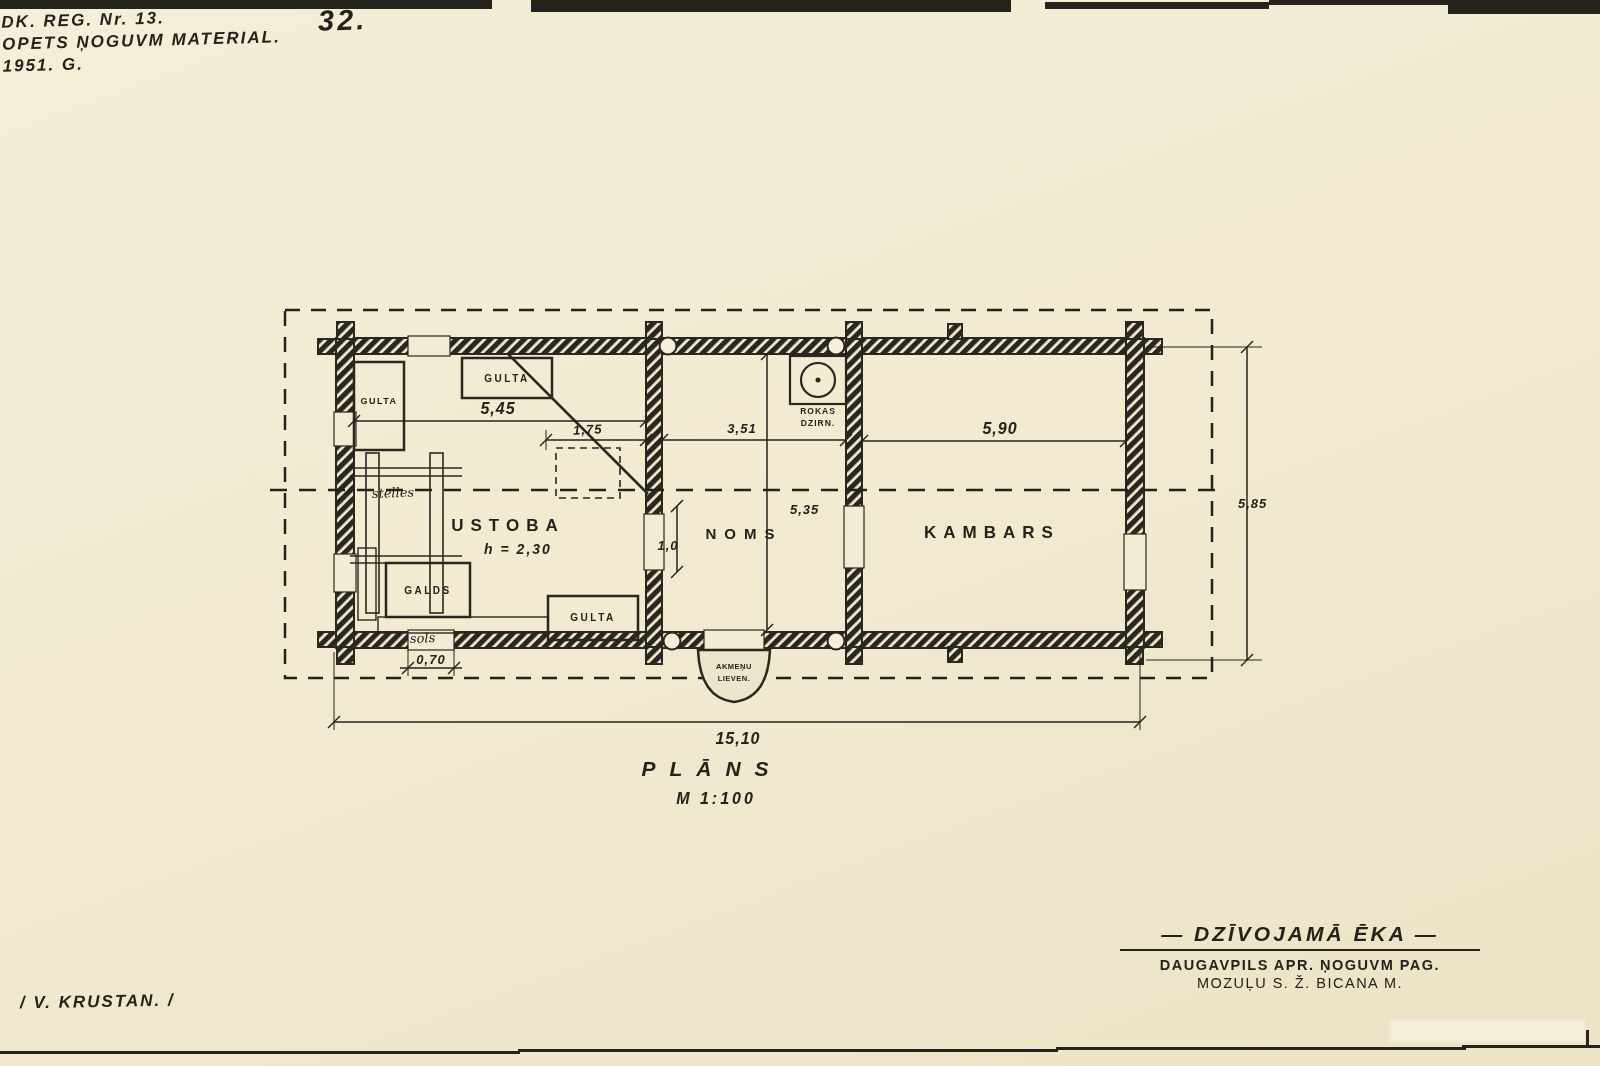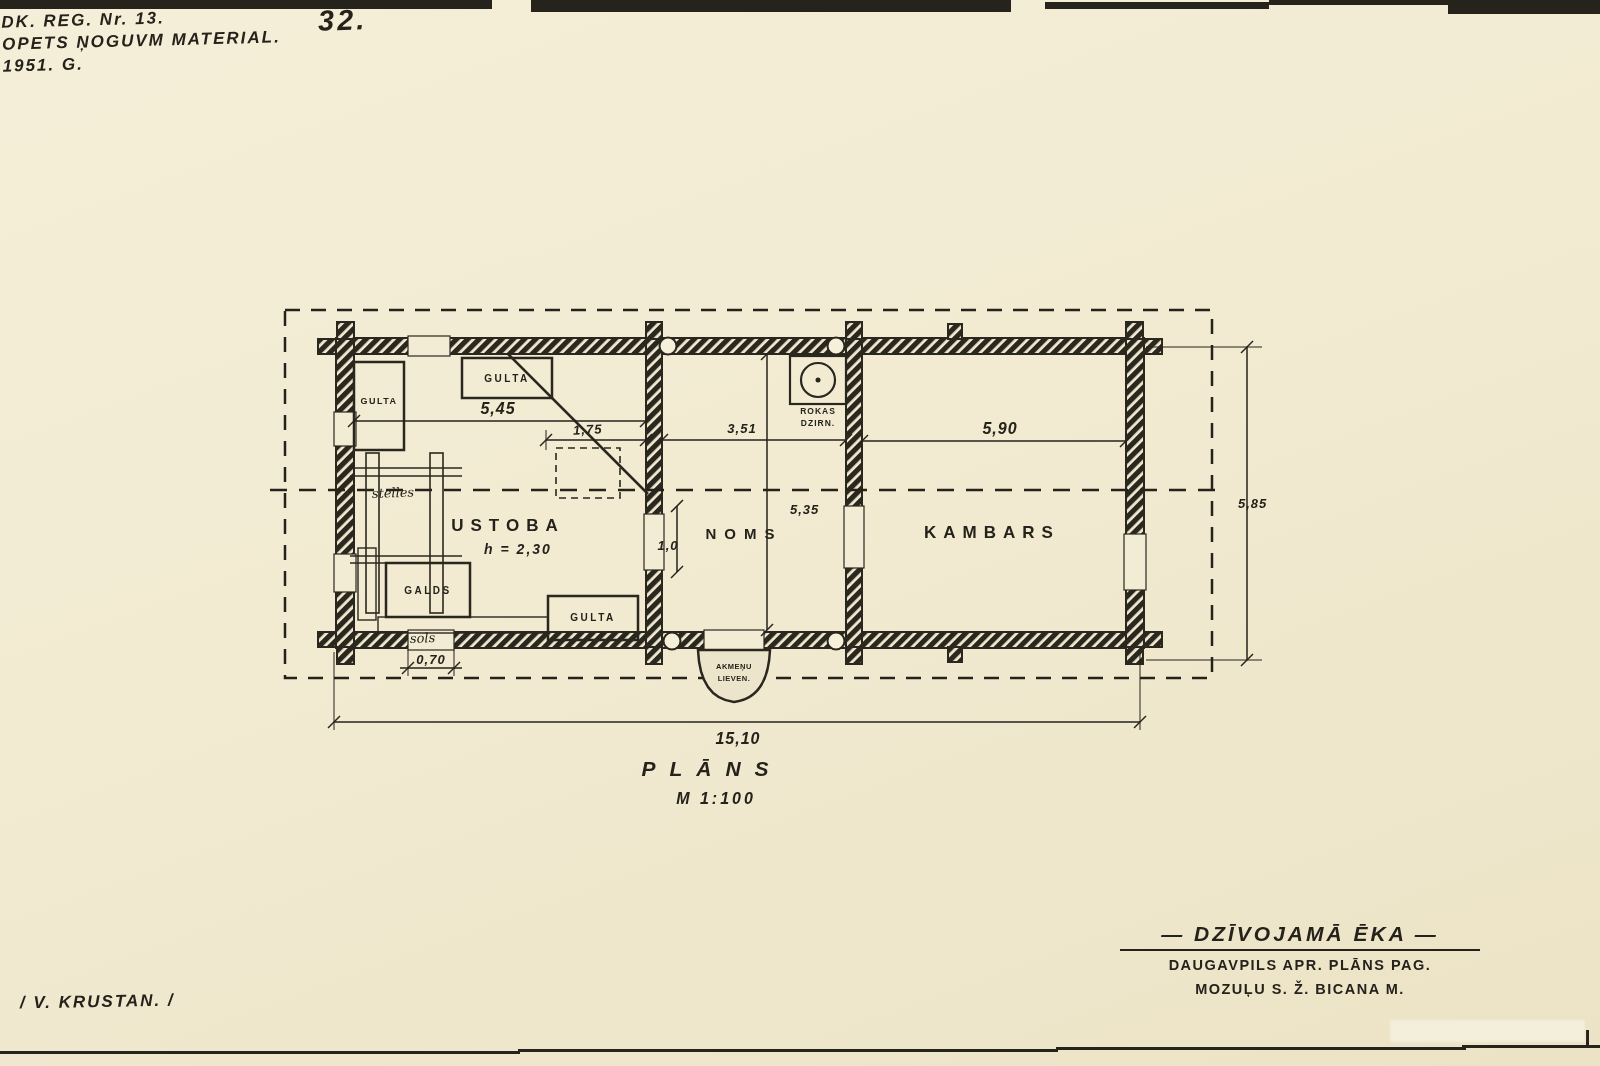--- a/index.html
+++ b/index.html
@@ -13,21 +13,21 @@
   .hdr{position:absolute;left:2px;top:8px;transform:rotate(-1.5deg);
        font-weight:bold;font-style:italic;letter-spacing:2px;font-size:17px;line-height:22px;}
   .pagenum{position:absolute;left:318px;top:4px;font-size:29px;font-weight:bold;
        font-style:italic;letter-spacing:3px;transform:rotate(-2deg);}
   .sig{position:absolute;left:20px;top:992px;font-size:17px;font-weight:bold;
        font-style:italic;letter-spacing:2px;transform:rotate(-1deg);}
   .tblock{position:absolute;left:1120px;top:922px;width:360px;text-align:center;}
   .tblock .t1{font-size:21px;font-weight:bold;font-style:italic;letter-spacing:3px;
        border-bottom:2.5px solid #25221b;padding-bottom:3px;}
   .tblock .t2{font-size:14.5px;font-weight:bold;letter-spacing:1.5px;margin-top:6px;}
-  .tblock .t3{font-size:14.5px;font-weight:bold;letter-spacing:1.5px;margin-top:8px;}
+  .tblock .t3{font-size:14.5px;font-weight:normal;letter-spacing:1.5px;margin-top:2px;}
   svg{position:absolute;left:0;top:0;}
   svg text{fill:#25221b;font-family:"Liberation Sans",sans-serif;}
   .lbl-room{font-size:17px;font-weight:bold;letter-spacing:7px;}
   .lbl-room-sm{font-size:15px;font-weight:bold;letter-spacing:8px;}
   .lbl-h{font-size:14px;font-weight:bold;font-style:italic;letter-spacing:2px;}
   .lbl-furn{font-size:10px;font-weight:bold;letter-spacing:2.5px;}
   .lbl-furn-sm{font-size:9px;font-weight:bold;letter-spacing:1.5px;}
   .lbl-script{font-size:13px;font-style:italic;font-family:"DejaVu Serif",serif;}
   .lbl-dim{font-size:16px;font-weight:bold;font-style:italic;letter-spacing:1px;}
   .lbl-dim-sm{font-size:13px;font-weight:bold;font-style:italic;letter-spacing:1px;}
@@ -220,17 +220,17 @@
     <text x="1238" y="508" class="lbl-dim-sm">5,85</text>
 
     <text x="712" y="776" class="cap1 mid">PLĀNS</text>
     <text x="716" y="804" class="cap2 mid">M 1:100</text>
   </svg>
 
   <div class="sig">/ V. KRUSTAN. /</div>
 
   <div class="tblock">
     <div class="t1">— DZĪVOJAMĀ  ĒKA —</div>
-    <div class="t2">DAUGAVPILS APR. PLĀNS PAG.</div>
+    <div class="t2">DAUGAVPILS APR. ŅOGUVM PAG.</div>
     <div class="t3">MOZUĻU S.  Ž. BICANA M.</div>
   </div>
 
 </div>
 
 </body></html>

